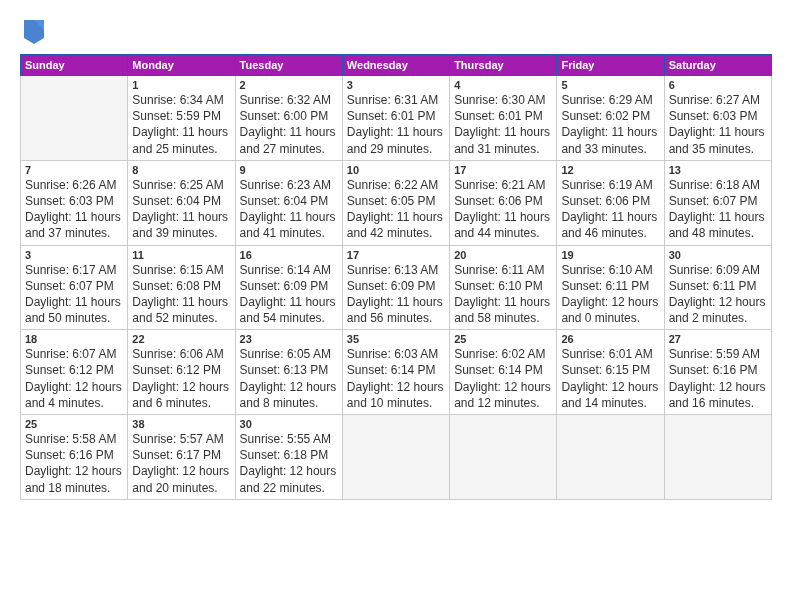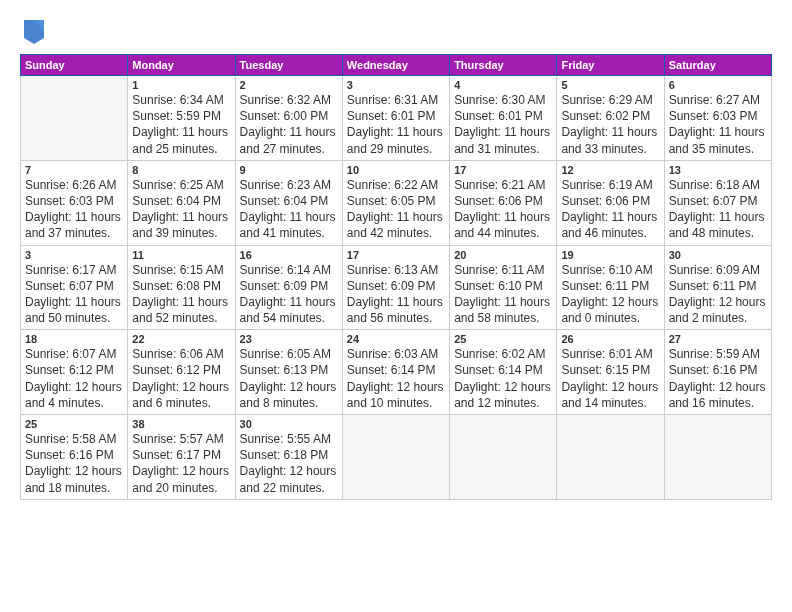--- a/index.html
+++ b/index.html
@@ -226,21 +226,21 @@
           </td>
           <td>
             <span class="day-num">22</span>
             <div class="cell-text">Sunrise: 6:06 AM<br>Sunset: 6:12 PM<br>Daylight: 12 hours<br>and 6 minutes.</div>
           </td>
           <td>
             <span class="day-num">23</span>
             <div class="cell-text">Sunrise: 6:05 AM<br>Sunset: 6:13 PM<br>Daylight: 12 hours<br>and 8 minutes.</div>
           </td>
           <td>
-            <span class="day-num">24</span>
+            <span class="day-num">35</span>
             <div class="cell-text">Sunrise: 6:03 AM<br>Sunset: 6:14 PM<br>Daylight: 12 hours<br>and 10 minutes.</div>
           </td>
           <td>
             <span class="day-num">25</span>
             <div class="cell-text">Sunrise: 6:02 AM<br>Sunset: 6:14 PM<br>Daylight: 12 hours<br>and 12 minutes.</div>
           </td>
           <td>
             <span class="day-num">26</span>
             <div class="cell-text">Sunrise: 6:01 AM<br>Sunset: 6:15 PM<br>Daylight: 12 hours<br>and 14 minutes.</div>
           </td>

